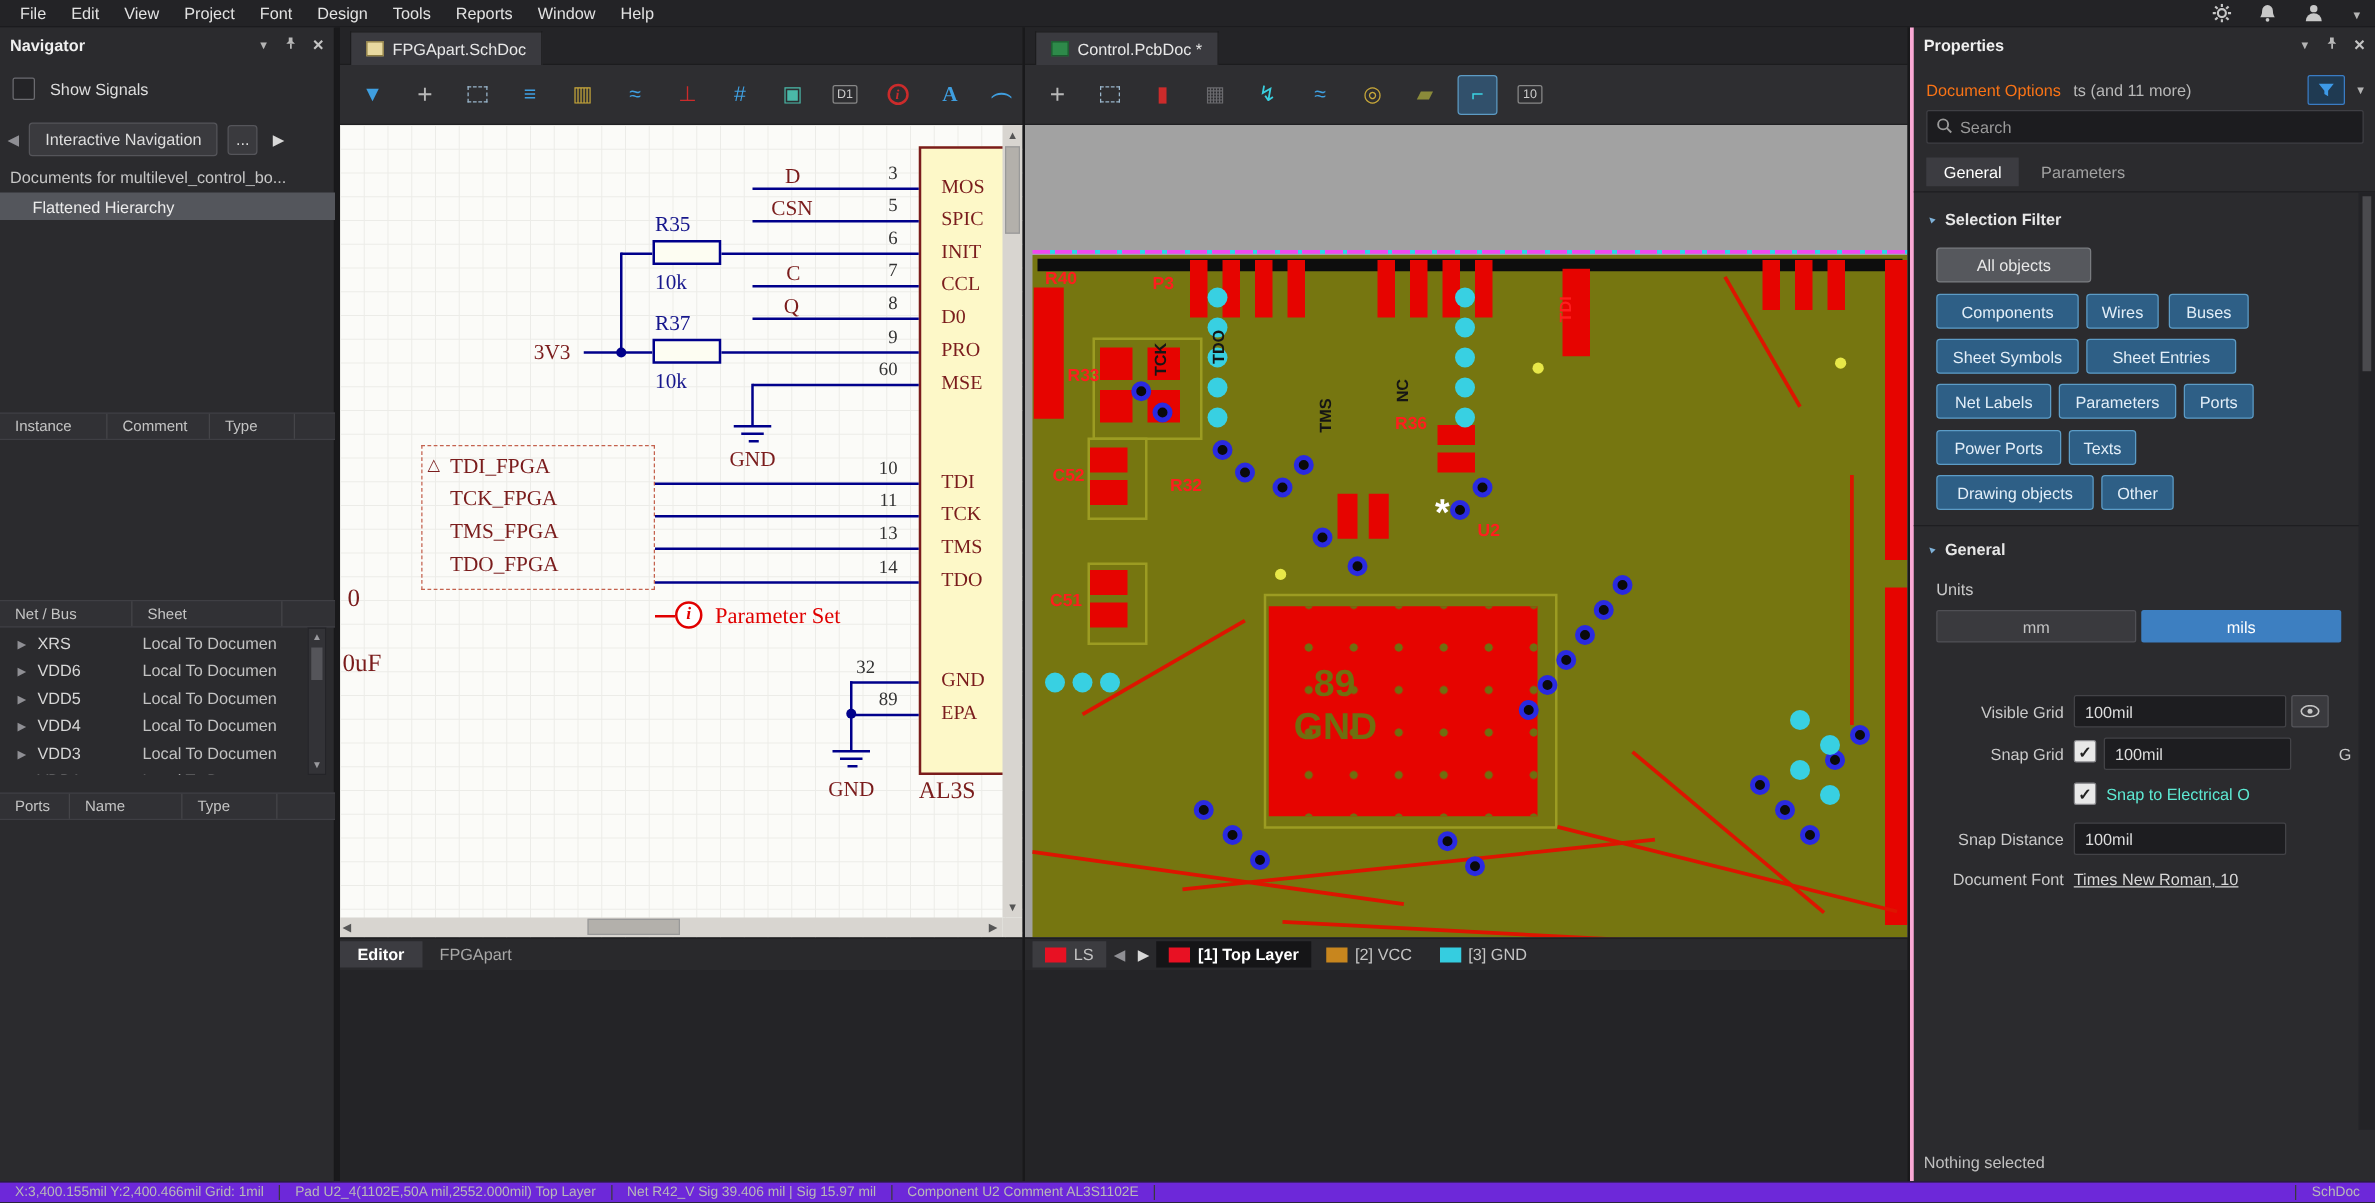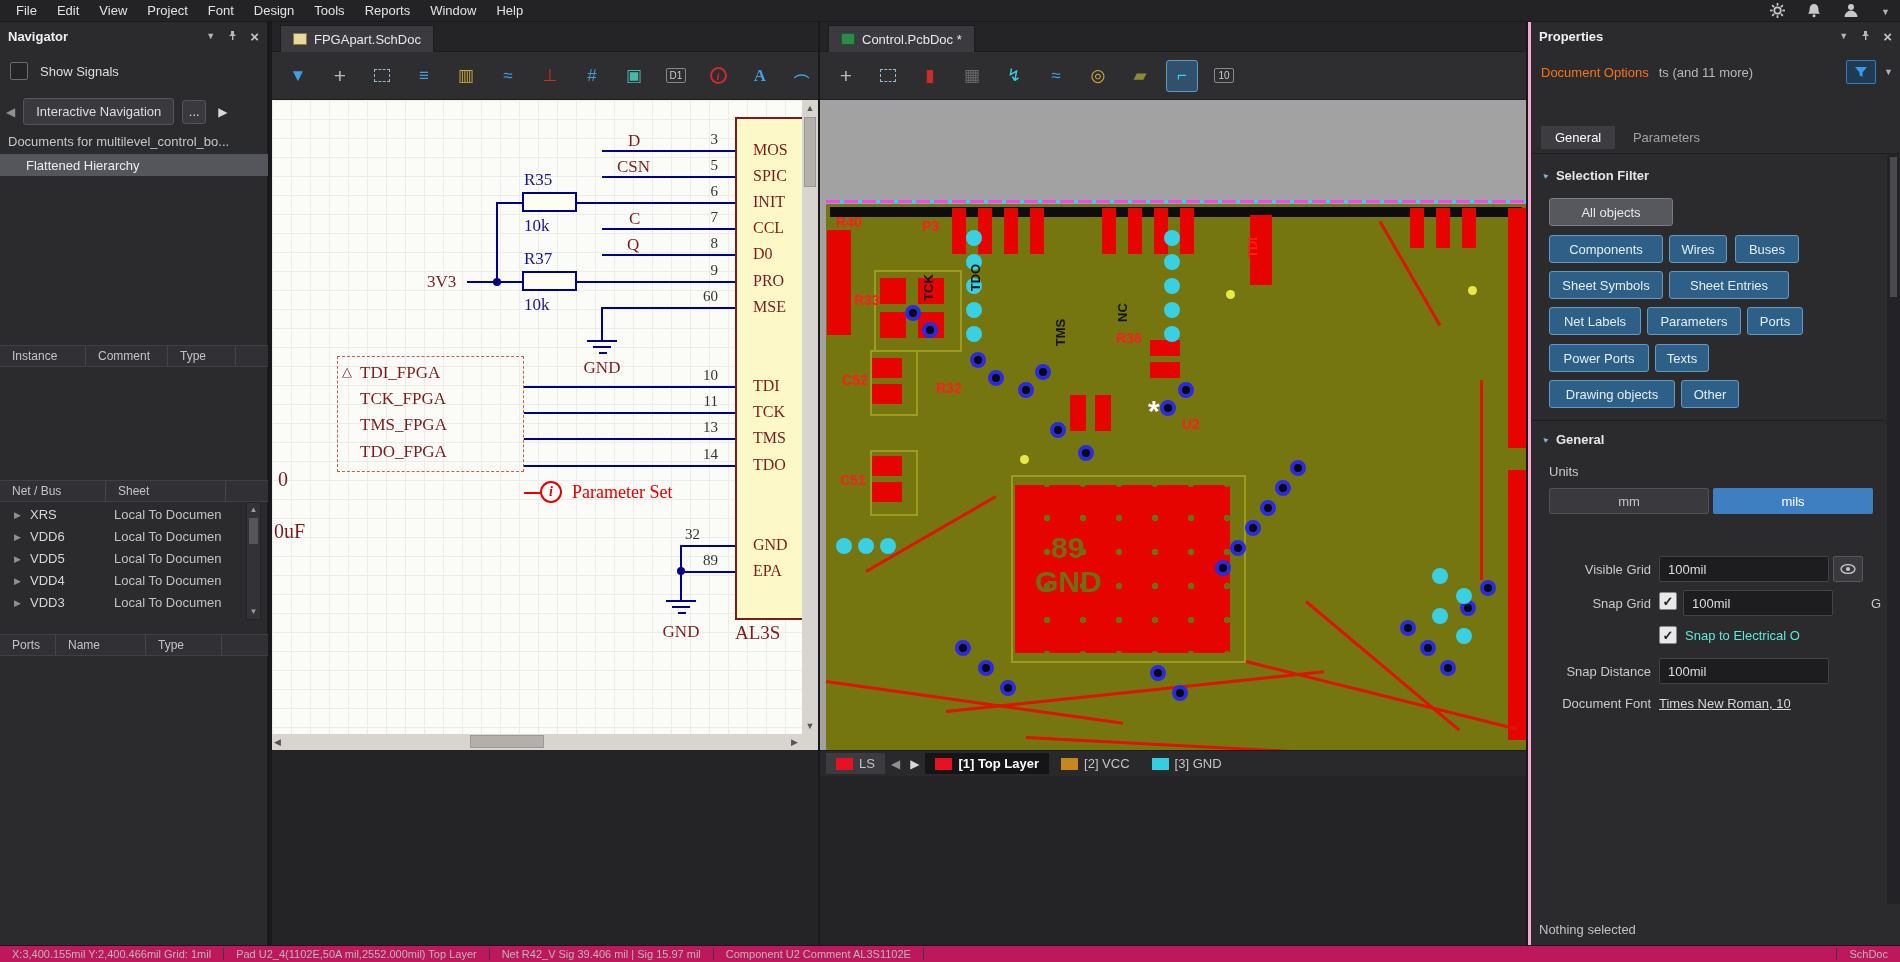--- a/index.html
+++ b/index.html
@@ -89,21 +89,21 @@
 .fbtn.gray{background:#56585d;border-color:#7a7c80;color:#e8e8e8}
 .ubtn{position:absolute;height:26px;display:flex;align-items:center;justify-content:center;font-size:13px;border-radius:2px}
 .pinput{background:#1d1d20;border:1px solid #434347;color:#ddd;height:26px;border-radius:2px;padding:0 8px;font-size:13px;font-family:"Liberation Sans",sans-serif}
 .flabel{position:absolute;width:120px;text-align:right;color:#c9c9c9;font-size:13px}
 .cbl{width:18px;height:18px;background:#e8e8e8;border:1px solid #88888c;border-radius:2px;color:#222;font-size:13px;display:flex;align-items:center;justify-content:center;font-weight:bold}
 .eyebtn{position:absolute;width:30px;height:26px;background:#3a3a3e;border:1px solid #55555a;border-radius:2px;display:flex;align-items:center;justify-content:center}
 .search{position:absolute;left:10px;top:66px;width:350px;height:27px;background:#1c1c1f;border:1px solid #3f3f44;border-radius:2px;display:flex;align-items:center;padding:0 7px;gap:6px}
 .search input{background:transparent;border:none;outline:none;color:#ddd;font-size:13px;width:100%;font-family:"Liberation Sans",sans-serif}
 .search input::placeholder{color:#9a9a9a}
 
-.statusbar{position:absolute;left:0;top:945px;width:1900px;height:17px;background:#be185d;border-top:1px solid #19191b;display:flex;align-items:center;font-size:11px;color:#b8b8b8;overflow:hidden}
+.statusbar{position:absolute;left:0;top:945px;width:1900px;height:17px;background:#6d28d9;border-top:1px solid #19191b;display:flex;align-items:center;font-size:11px;color:#b8b8b8;overflow:hidden}
 .seg{padding:0 12px;border-right:1px solid #39393d;white-space:nowrap}
 </style>
 </head>
 <body>
 
 <div class="app">
 
   <div class="menubar">
     <span class="menu-item">File</span>
     <span class="menu-item">Edit</span>
@@ -161,21 +161,21 @@
       <span class="arrowbtn" style="margin-left:6px">◀</span>
       <span class="btn" style="margin-left:8px;height:27px;padding:0 12px">Interactive Navigation</span>
       <span class="btn" style="margin-left:8px;width:24px;height:24px">...</span>
       <span class="arrowbtn" style="margin-left:12px;color:#d8d8d8">▶</span>
     </div>
     <div class="abs caption" style="left:8px;top:112px;width:256px;white-space:nowrap;overflow:hidden">Documents for multilevel_control_bo...</div>
     <div class="selrow" style="top:132px">
       <span>Flattened Hierarchy</span>
     </div>
 
-    <div class="tblhdr" style="top:323px">
+    <div class="tblhdr" style="top:308px">
       <span style="width:86px">Instance</span>
       <span style="width:82px">Comment</span>
       <span style="width:68px">Type</span>
     </div>
 
     <div class="tblhdr" style="top:458px">
       <span style="width:106px">Net / Bus</span>
       <span style="width:120px">Sheet</span>
     </div>
     <div class="abs" style="left:0;top:480px;width:268px;height:118px;overflow:hidden">
@@ -353,20 +353,24 @@
         <div class="sb-ar" style="position:absolute;bottom:0;width:100%">▼</div>
       </div>
       <div class="abs sb-track" style="left:0;top:634px;width:530px;height:16px">
         <span class="sb-ar" style="position:absolute;left:2px">◀</span>
         <div class="sb-thumb" style="position:absolute;left:198px;top:1px;width:74px;height:13px"></div>
         <span class="sb-ar" style="position:absolute;right:4px">▶</span>
       </div>
       <div class="abs sb-track" style="left:530px;top:634px;width:16px;height:16px"></div>
     </div>
 
+    <div class="bottombar" style="top:728px">
+      <span class="bt-tab active">Editor</span>
+      <span class="bt-tab">FPGApart</span>
+    </div>
   </div>
 
   <div class="splitter" style="left:818px;width:2px"></div>
 
   <div class="editor" style="left:820px;width:706px;background:#242427">
     <div class="tabbar">
       <div class="doctab" style="left:8px">
         <span style="width:14px;height:12px;background:#2e8a4a;border:1px solid #1a5a2e;display:inline-block"></span>
         <span>Control.PcbDoc *</span>
       </div>
@@ -546,20 +550,27 @@
     <div class="abs" style="left:10px;top:38px;width:352px;display:flex;align-items:center">
       <span style="color:#f97316">Document Options</span>
       <span style="margin-left:10px;color:#b8b8b8;white-space:nowrap;overflow:hidden;width:120px">ts (and 11 more)</span>
       <span style="margin-left:auto;width:30px;height:24px;border:1px solid #3a7cc4;background:#1f3a52;border-radius:2px;display:flex;align-items:center;justify-content:center">
           <svg width="14" height="13" viewBox="0 0 14 13">
             <path d="M1 1h12L8.5 6.5V11l-3-1.8V6.5z" fill="#3d9ae8"></path>
           </svg>
         </span>
       <span class="chev" style="margin-left:8px">▼</span>
     </div>
+    <div class="search">
+      <span><svg width="13" height="13" viewBox="0 0 13 13">
+            <circle cx="5.5" cy="5.5" r="4" fill="none" stroke="#9a9a9a" stroke-width="1.5"></circle>
+            <line x1="8.5" y1="8.5" x2="12" y2="12" stroke="#9a9a9a" stroke-width="1.5"></line>
+          </svg></span>
+      <input type="text" placeholder="Search" style="">
+    </div>
     <div class="abs" style="left:10px;top:104px">
       <span class="ptab active">General</span>
       <span class="ptab">Parameters</span>
     </div>
     <i style="left:0;top:131px;width:372px;height:1px;background:#1e1e21"></i>
 
     <div class="sect" style="left:10px;top:146px">
       <span class="secttri">▲</span>
       <span>Selection Filter</span>
     </div>

